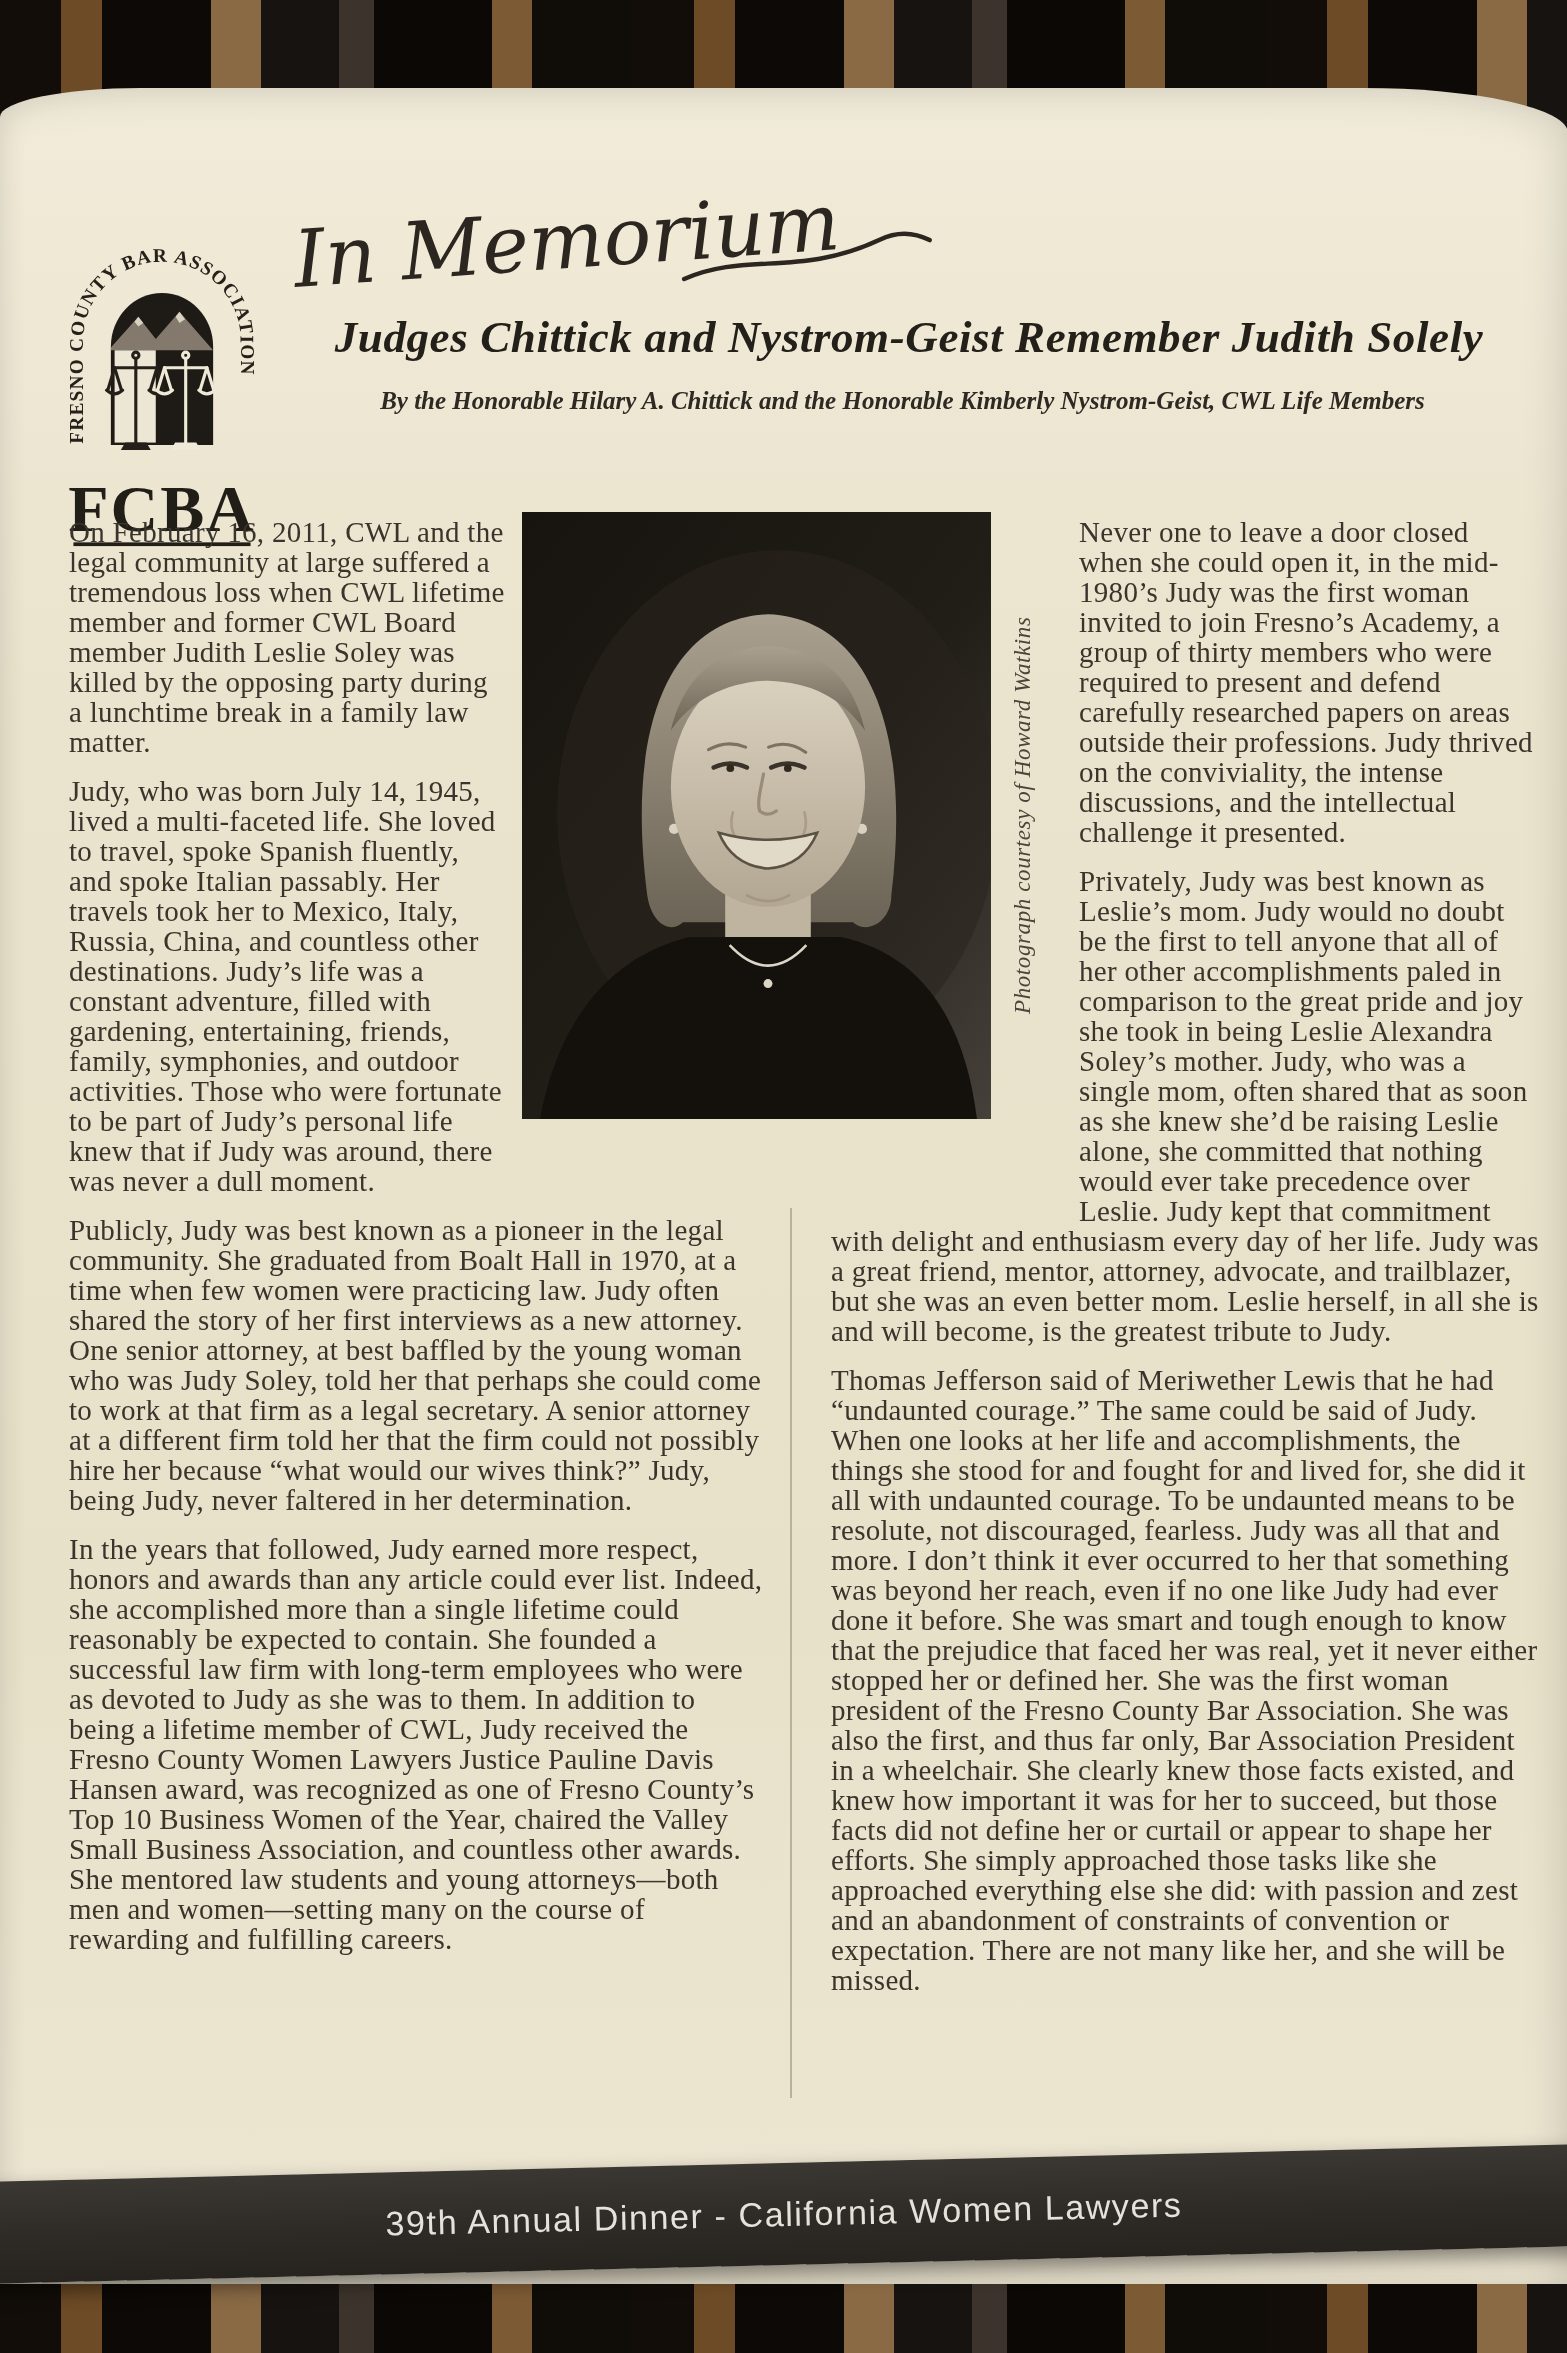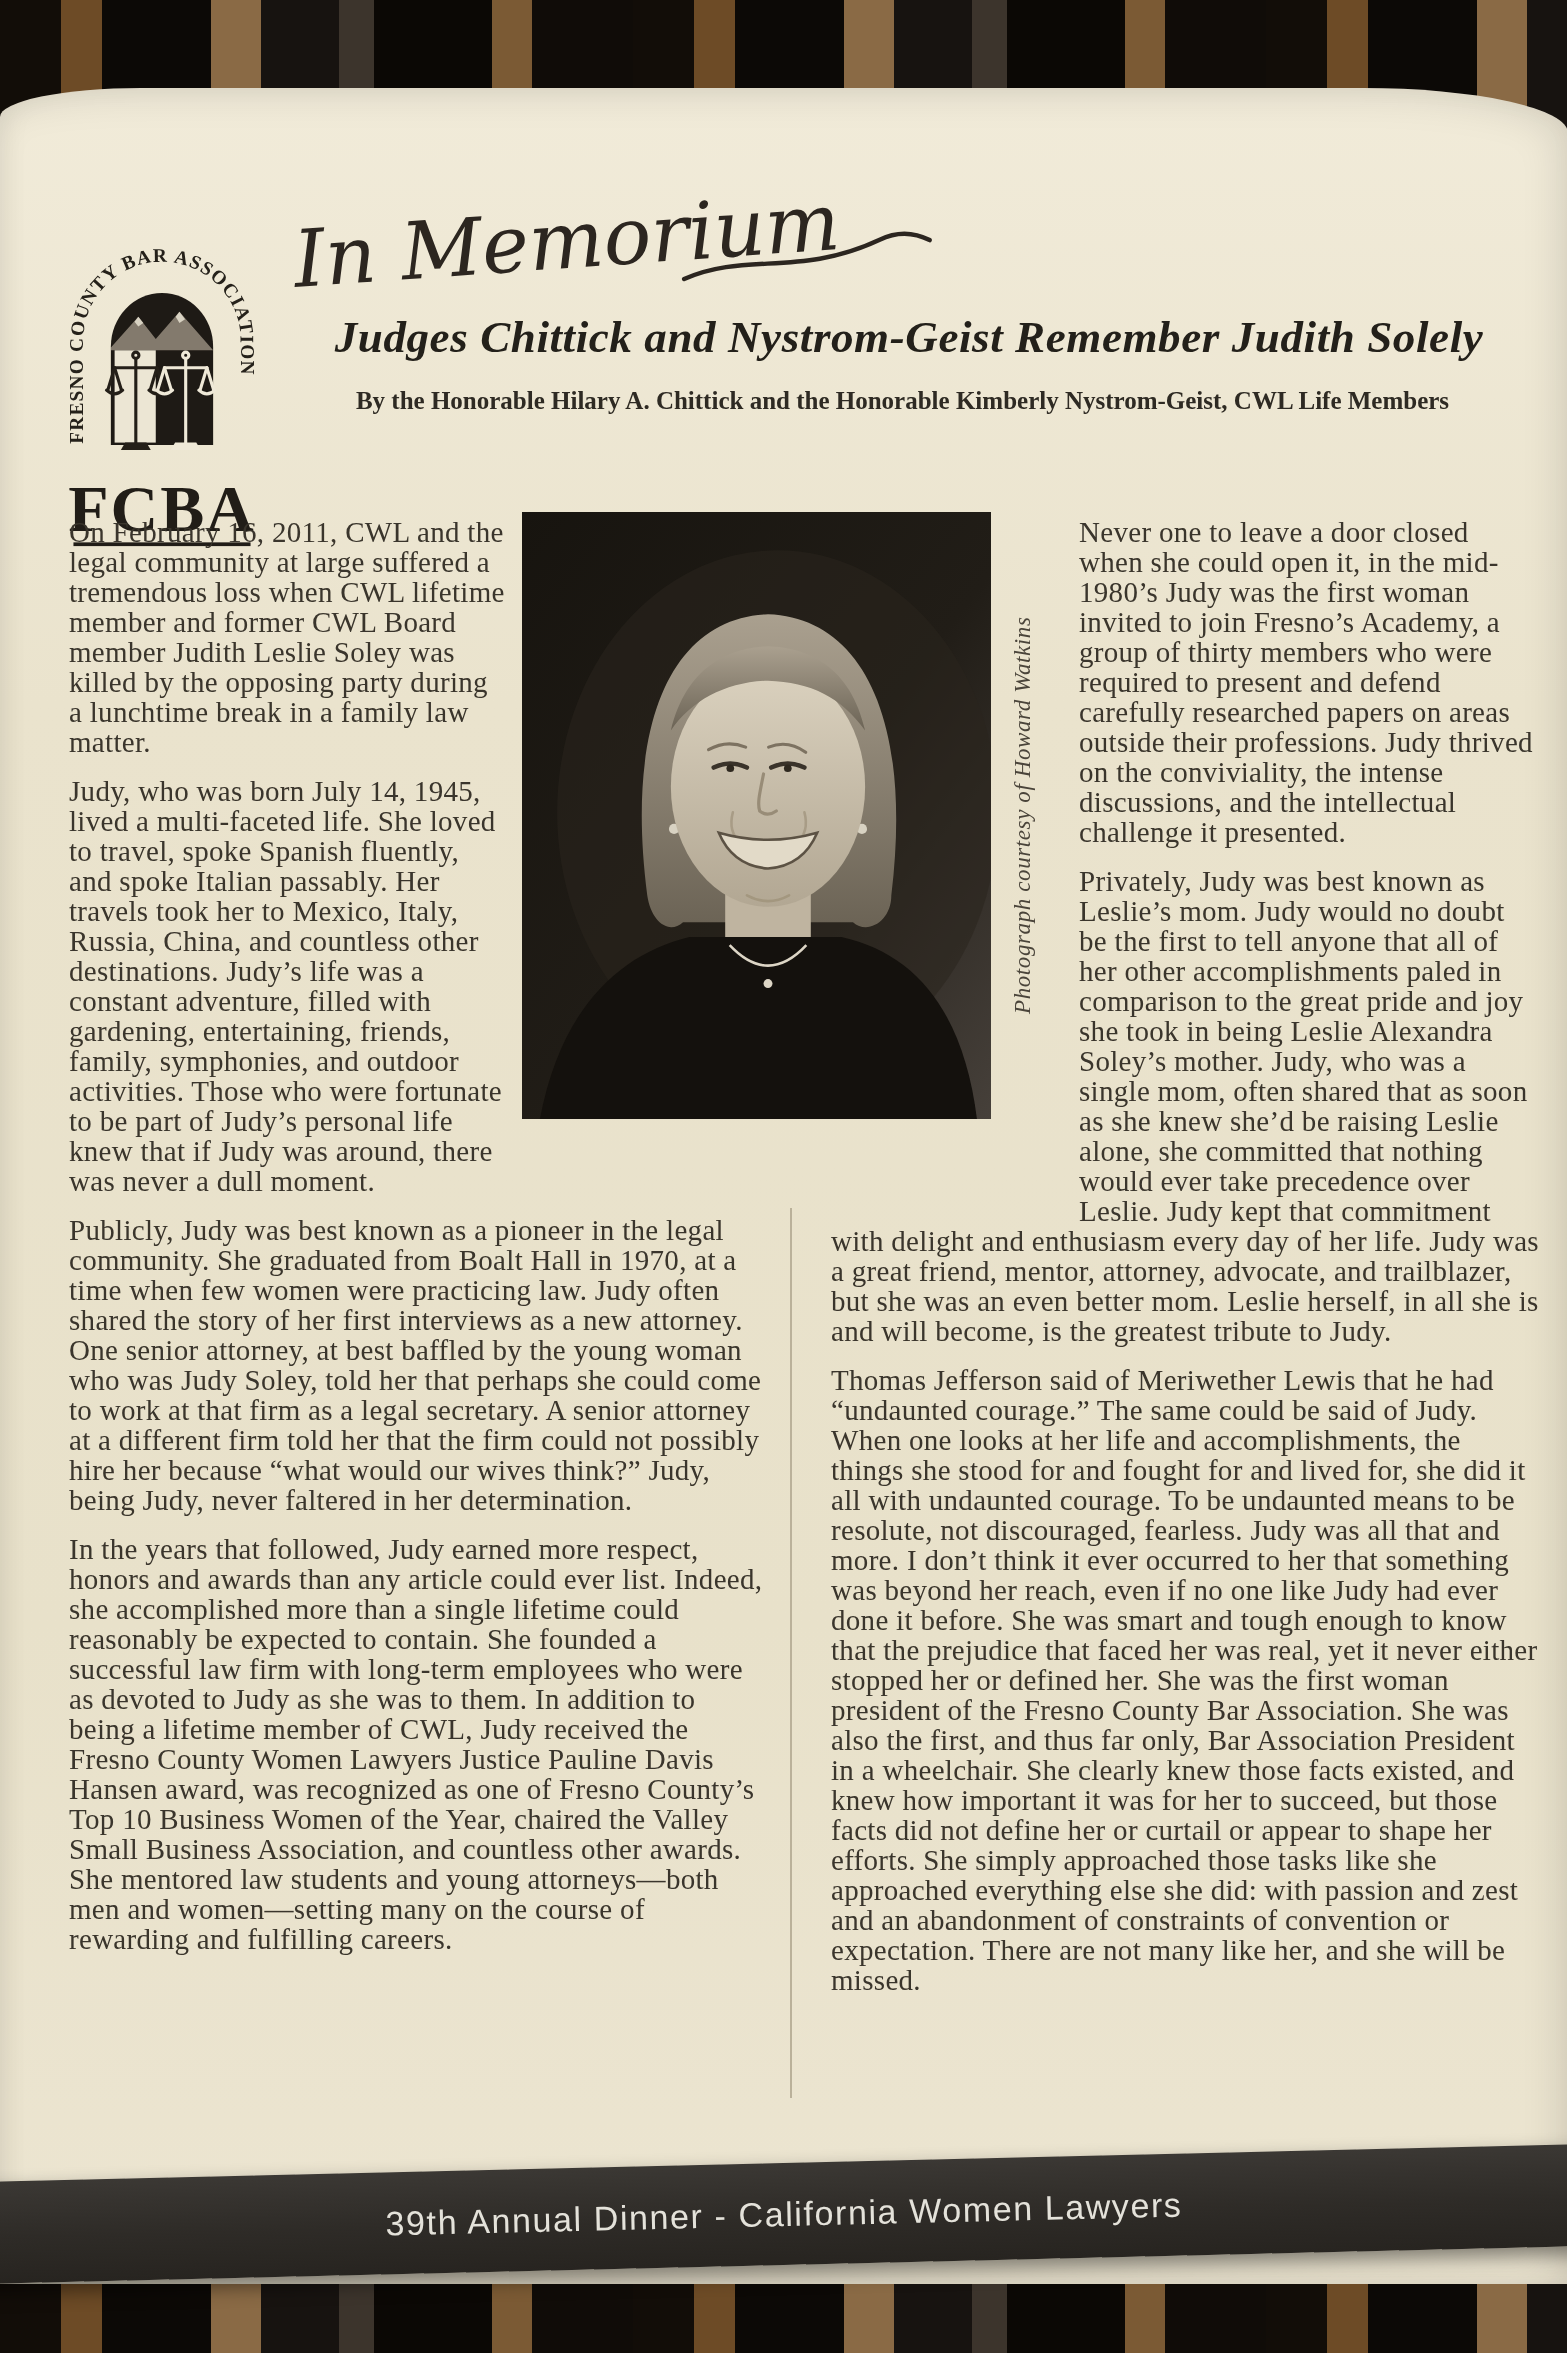--- a/index.html
+++ b/index.html
@@ -27,21 +27,21 @@
   
   .logo-svg { position:absolute; left:56px; top:101px; }
   .script-svg { position:absolute; left:288px; top:107px; }
   .headline {
     position:absolute; left:268px; right:18px; top:225px; text-align:center;
     font-family:"Liberation Serif",serif; font-weight:700; font-size:45px; line-height:1.08;
     color:#23201a; letter-spacing:0.6px;font-style:italic;
   }
   .byline {
     position:absolute; left:268px; right:31px; top:299px; text-align:center;
-    font-family:"Liberation Serif",serif; font-weight:700;
+    font-family:"Liberation Serif",serif; font-style:italic; font-weight:700;
     font-size:25px; color:#2e2a23;
   }
   
   .columns { position:absolute; left:61px; right:29px; top:429px; }
   .colwrap { display:flex; justify-content:space-between; }
   .col-left  { width:706px; }
   .col-right { width:716px; }
   .col p {
     font-family:"Liberation Serif",serif; font-size:29px; line-height:30px;
     letter-spacing:0.3px; color:#3a352c; margin:0 0 19px 8px; text-align:left;

